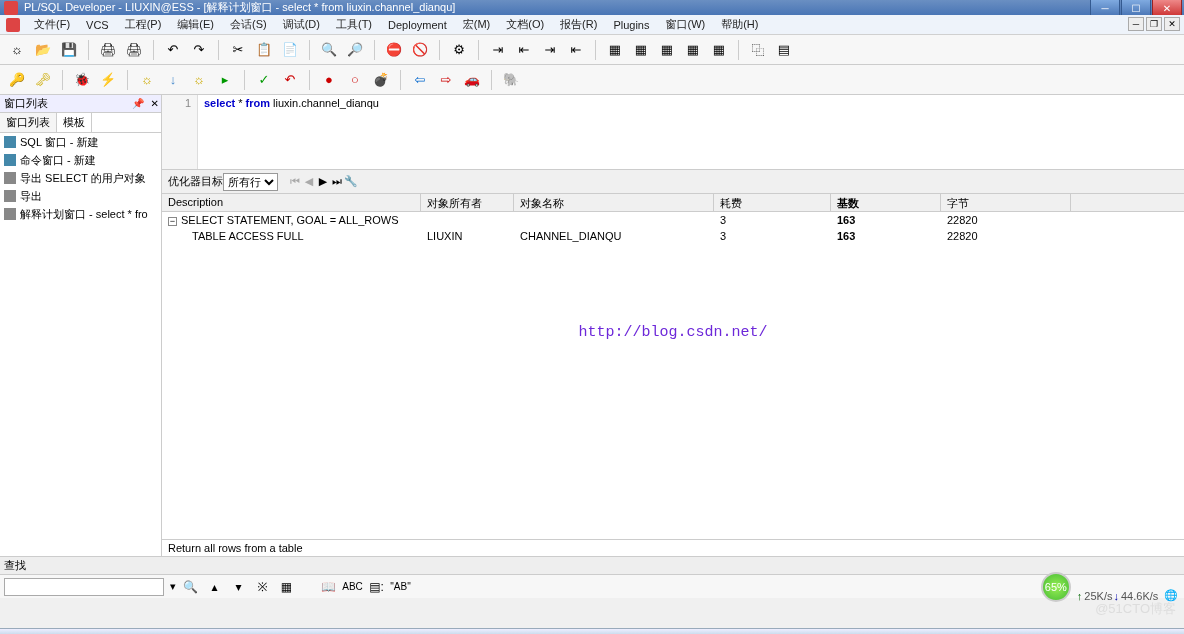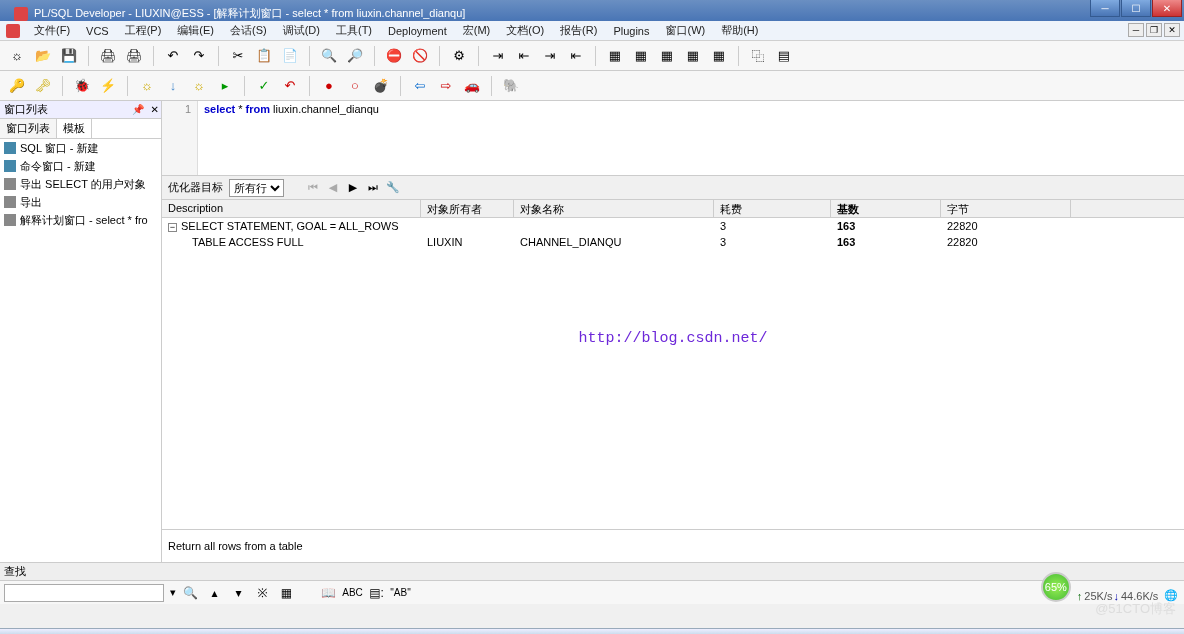--- a/index.html
+++ b/index.html
@@ -1,18 +1,18 @@
 <!DOCTYPE html>
 <html><head>
 <meta charset="utf-8">
 <style>
 * { margin: 0; padding: 0; box-sizing: border-box; font-family: Tahoma, "Microsoft YaHei", sans-serif; font-size: 11px; }
 body { background: #f0f0f0; width: 1184px; height: 634px; overflow: hidden; position: relative; }
 
-.title-bar { height: 21px; background: linear-gradient(#6a8fc2, #4975b5); color: #fff; display: flex; align-items: flex-end; padding: 0 14px; position: relative; }
+.title-bar { height: 15px; background: linear-gradient(#6a8fc2, #4975b5); color: #fff; display: flex; align-items: flex-end; padding: 0 4px; position: relative; }
 .title-bar .app-icon { width: 14px; height: 14px; background: #d44; border-radius: 2px; margin-right: 6px; }
 .title-bar .title-text { font-size: 11px; }
 .title-bar .win-controls { position: absolute; right: 2px; top: 0; display: flex; }
 .win-btn { width: 30px; height: 17px; display: flex; align-items: center; justify-content: center; font-size: 10px; color: #fff; background: linear-gradient(#7faae0, #4975b5); margin-left: 1px; border: 1px solid #345a90; border-top: none; }
 .win-btn.close { background: linear-gradient(#e88, #c33); border-color: #922; }
 
 .menu-bar { height: 20px; background: #eef3fa; display: flex; align-items: center; padding: 0 6px; gap: 4px; border-bottom: 1px solid #d0d0d0; position: relative; }
 .menu-bar .app-icon-sm { width: 14px; height: 14px; background: #d44; border-radius: 2px; margin-right: 4px; }
 .menu-item { padding: 2px 6px; color: #222; }
 .doc-win-controls { position: absolute; right: 4px; top: 2px; display: flex; gap: 2px; }
@@ -37,42 +37,42 @@
 .side-item .ico { width: 12px; height: 12px; background: #48a; display: inline-block; }
 .side-item .ico.gray { background: #888; }
 
 .editor-area { flex: 1; display: flex; flex-direction: column; background: #fff; }
 .sql-pane { height: 75px; display: flex; border-bottom: 1px solid #ccc; background: #fff; }
 .gutter { width: 36px; background: #f5f5f5; border-right: 1px solid #ddd; text-align: right; padding: 2px 6px 0 0; font-family: "Courier New", monospace; font-size: 12px; color: #888; }
 .sql-text { flex: 1; padding: 2px 6px; font-family: "Courier New", monospace; font-size: 12px; white-space: pre; }
 .sql-text .kw { color: #0000cc; font-weight: bold; }
 .sql-text .ident { color: #000; }
 
-.plan-toolbar { height: 24px; background: #f0f0f0; border-bottom: 1px solid #ccc; display: flex; align-items: center; padding: 0 6px; gap: 6px; font-size: 11px; }
+.plan-toolbar { height: 24px; background: #f0f0f0; border-bottom: 1px solid #ccc; display: flex; align-items: center; padding: 0 6px; font-size: 11px; }
 .plan-toolbar .sel { height: 18px; border: 1px solid #999; background: #fff; font-size: 11px; }
 .plan-toolbar .nav-ico { width: 14px; height: 14px; display: flex; align-items: center; justify-content: center; }
 
 .plan-grid-header { height: 18px; background: #f0f0f0; border-bottom: 1px solid #ccc; display: flex; font-size: 11px; }
 .plan-col { padding: 2px 6px; border-right: 1px solid #ccc; }
 .c-desc { width: 259px; }
 .c-owner { width: 93px; }
 .c-name { width: 200px; }
 .c-cost { width: 117px; }
 .c-card { width: 110px; font-weight: bold; }
 .c-bytes { width: 130px; }
 
 .plan-grid-body { flex: 1; background: #fff; position: relative; font-family: "Courier New", monospace; font-size: 11px; }
 .plan-row { display: flex; height: 16px; align-items: center; }
 .plan-row .plan-col { border-right: none; }
 .tree-toggle { display: inline-block; width: 9px; height: 9px; border: 1px solid #888; text-align: center; line-height: 7px; font-size: 9px; margin-right: 4px; }
 
 .watermark { position: absolute; left: 50%; top: 112px; transform: translateX(-50%); color: #6d28d9; font-size: 15px; font-family: "Courier New", monospace; pointer-events: none; }
 .watermark2 { position: absolute; right: 8px; bottom: 16px; color: #ddd; font-size: 13px; pointer-events: none; }
 
-.status-line { height: 16px; background: #fff; padding: 16px 6px; font-family: "Courier New", monospace; font-size: 11px; border-top: 1px solid #ccc; display: flex; align-items: center; }
+.status-line { height: 16px; background: #fff; padding: 8px 6px; font-family: "Courier New", monospace; font-size: 11px; border-top: 1px solid #ccc; display: flex; align-items: center; }
 
 .search-bar { height: 18px; background: #eee; border-top: 1px solid #ccc; display: flex; align-items: center; padding: 0 4px; font-size: 11px; }
 .search-input-row { height: 24px; background: #f7f7f7; border-top: 1px solid #ccc; display: flex; align-items: center; padding: 0 4px; gap: 6px; }
 .search-input-row .si { height: 18px; border: 1px solid #aaa; width: 160px; background: #fff; }
 .search-input-row .sico { width: 18px; height: 18px; display: flex; align-items: center; justify-content: center; font-size: 12px; }
 
 .bottom-right { position: absolute; right: 6px; bottom: 32px; display: flex; align-items: flex-end; gap: 6px; font-size: 10px; }
 .green-circle { width: 30px; height: 30px; border-radius: 50%; background: radial-gradient(#9e5, #4b3); color: #fff; display: flex; align-items: center; justify-content: center; font-size: 10px; border: 2px solid #ccc; }
 .net-lines { display: flex; gap: 1px; font-size: 9px; color: #555; }
 .net-lines .up::before { content: "↑"; color: #060; margin-right: 2px; }

